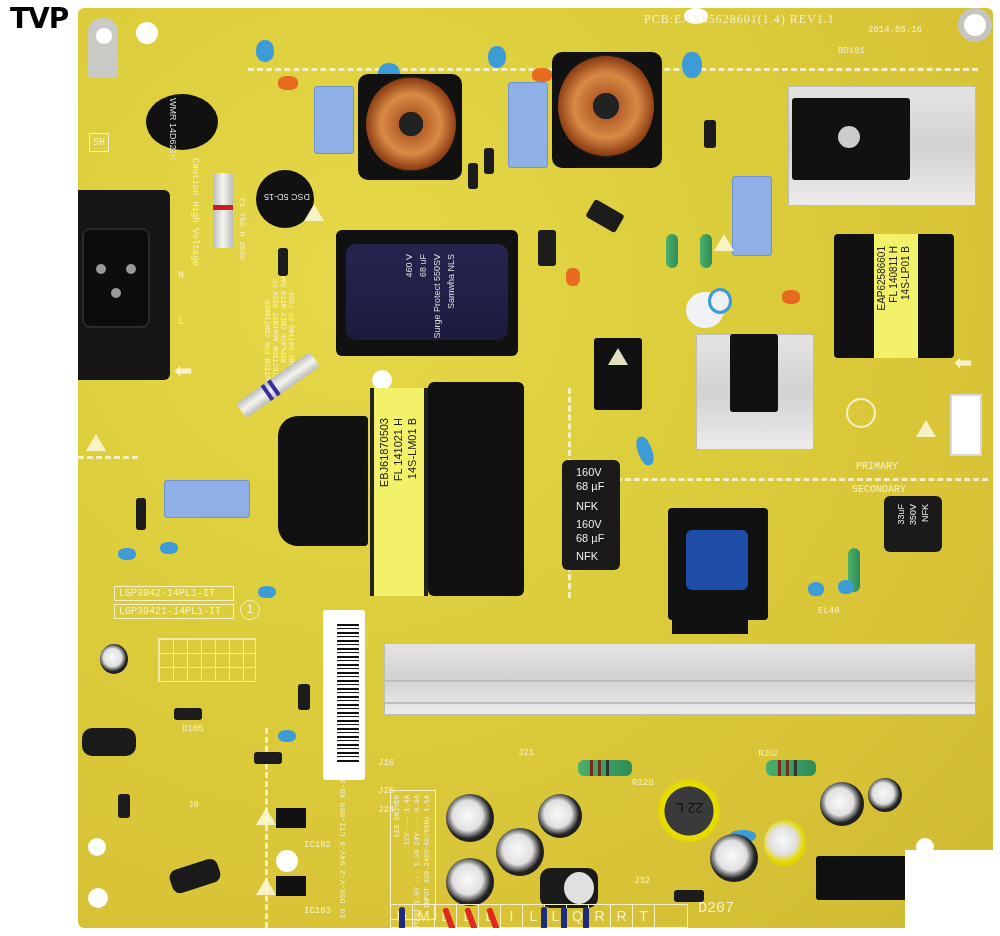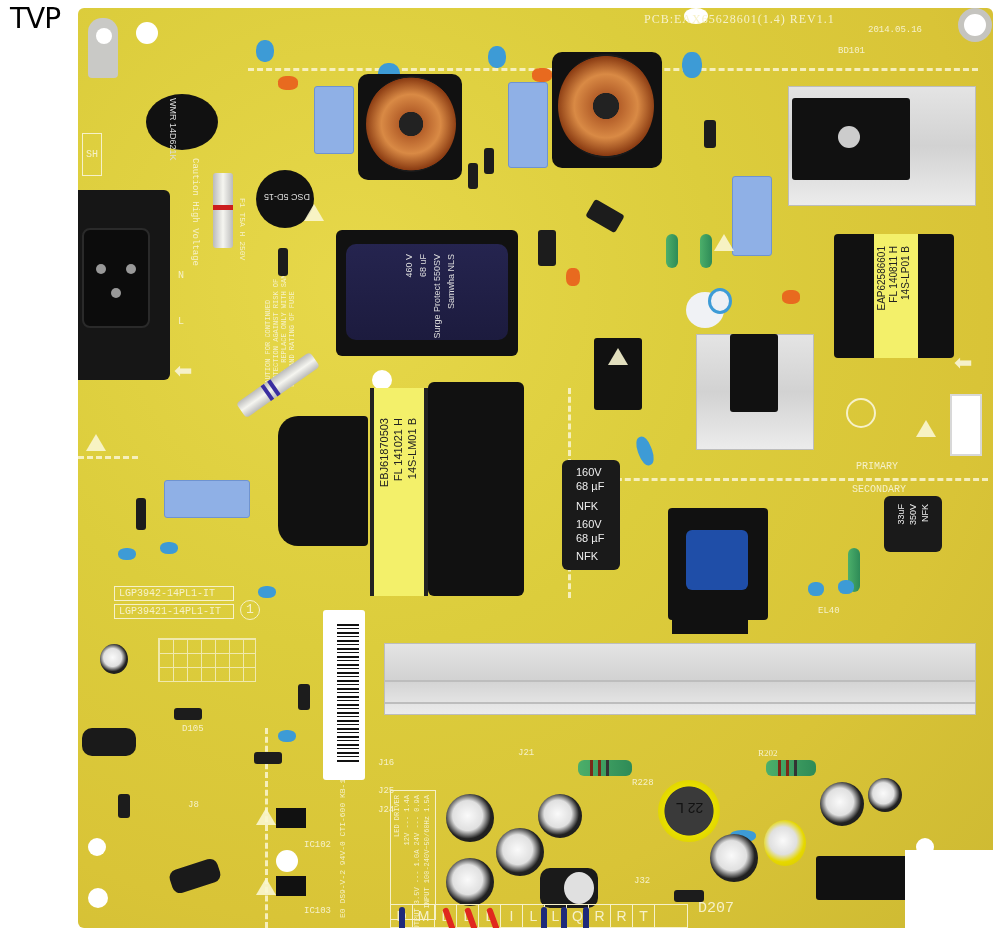--- a/index.html
+++ b/index.html
@@ -1,21 +1,21 @@
 <!DOCTYPE html>
 <html><head>
 <meta charset="utf-8">
 <style>
   * { box-sizing: border-box; margin: 0; padding: 0; }
   html, body { width: 1000px; height: 936px; background: #ffffff; overflow: hidden; }
   body { position: relative; font-family: "Liberation Sans", sans-serif; }
 
   .abs { position: absolute; }
 
-  #watermark { left: 10px; top: 2px; font-family: "DejaVu Sans", sans-serif; font-weight: normal; font-size: 28px; color: #000; letter-spacing: -1px; }
+  #watermark { left: 10px; top: 2px; font-family: "DejaVu Sans", sans-serif; font-weight: bold; font-size: 28px; color: #000; letter-spacing: -1px; }
 
   #pcb {
     left: 78px; top: 8px; width: 915px; height: 920px;
     background: radial-gradient(ellipse at 30% 30%, #e7d84a 0%, #dccd3c 40%, #d9c437 70%, #cdb932 100%);
     border-radius: 6px;
     overflow: hidden;
   }
   
   #pcb-cut { left: 905px; top: 850px; width: 95px; height: 90px; background: #fff; }
 
@@ -79,21 +79,21 @@
   <div class="abs dash-line" style="left:520px;top:470px;width:390px;"></div>
   <div class="abs dash-vline" style="left:490px;top:380px;height:210px;"></div>
   <div class="abs dash-vline" style="left:187px;top:720px;height:200px;"></div>
   <div class="abs dash-line" style="left:0px;top:448px;width:60px;"></div>
 
   <div class="abs silk" style="left:778px;top:453px;">PRIMARY</div>
   <div class="abs silk" style="left:774px;top:476px;">SECONDARY</div>
 
   <div class="abs" style="left:768px;top:390px;width:30px;height:30px;border:2px solid #f6f1c9;border-radius:50%;"></div>
 
-  <div class="abs silk" style="left:4px;top:125px;border:1px solid #f6f1c9;padding:15px 3px;">SH</div>
+  <div class="abs silk" style="left:11px;top:125px;border:1px solid #f6f1c9;padding:3px 3px;">SH</div>
 
   <div class="abs black" style="left:-10px;top:270px;width:30px;height:34px;border-radius:6px;"></div>
   <div class="abs black" style="left:-8px;top:182px;width:100px;height:190px;border-radius:6px;background:#161616;"></div>
   <div class="abs" style="left:4px;top:220px;width:68px;height:100px;background:#0c0c0c;border-radius:8px;border:2px solid #2a2a2a;">
     <div class="abs" style="left:12px;top:34px;width:10px;height:10px;border-radius:50%;background:#999;"></div>
     <div class="abs" style="left:42px;top:34px;width:10px;height:10px;border-radius:50%;background:#999;"></div>
     <div class="abs" style="left:27px;top:58px;width:10px;height:10px;border-radius:50%;background:#999;"></div>
   </div>
   <div class="abs silk" style="left:100px;top:262px;">N</div>
   <div class="abs silk" style="left:100px;top:308px;">L</div>

